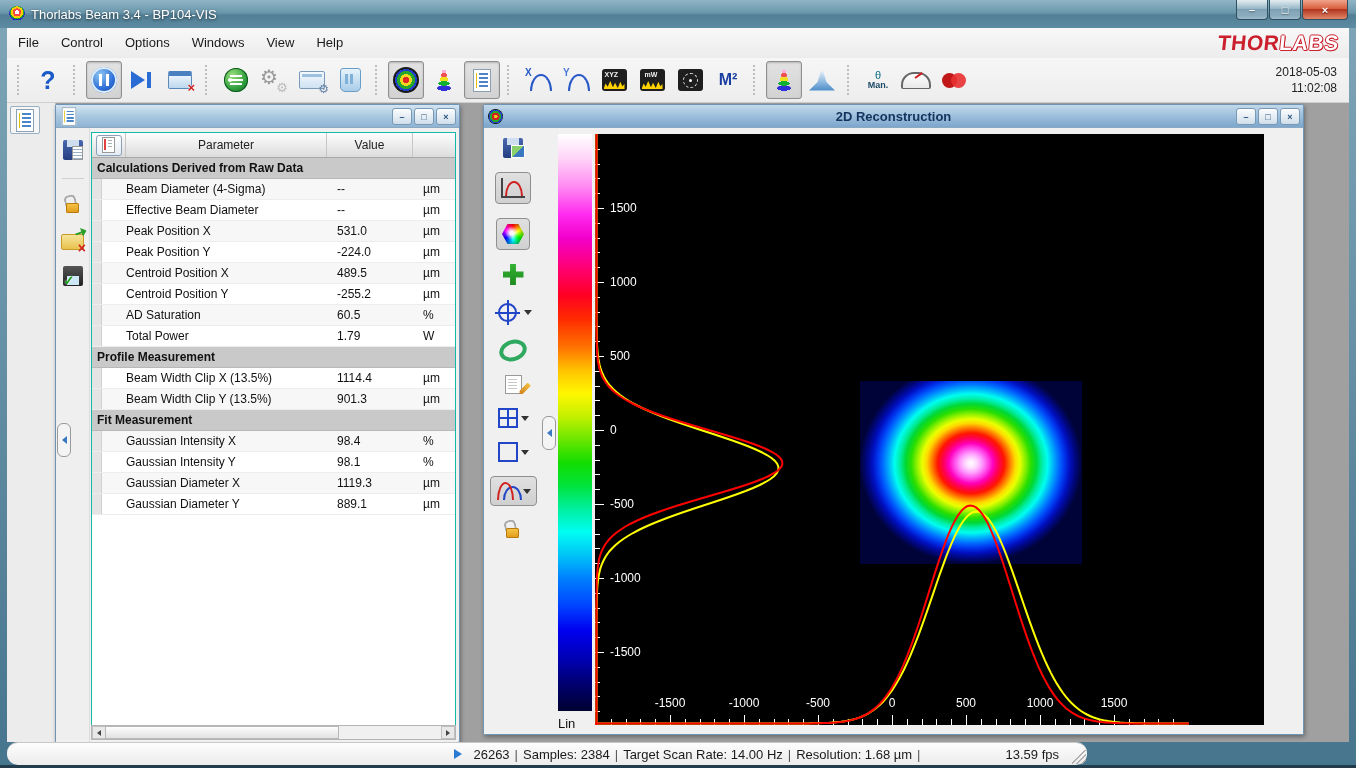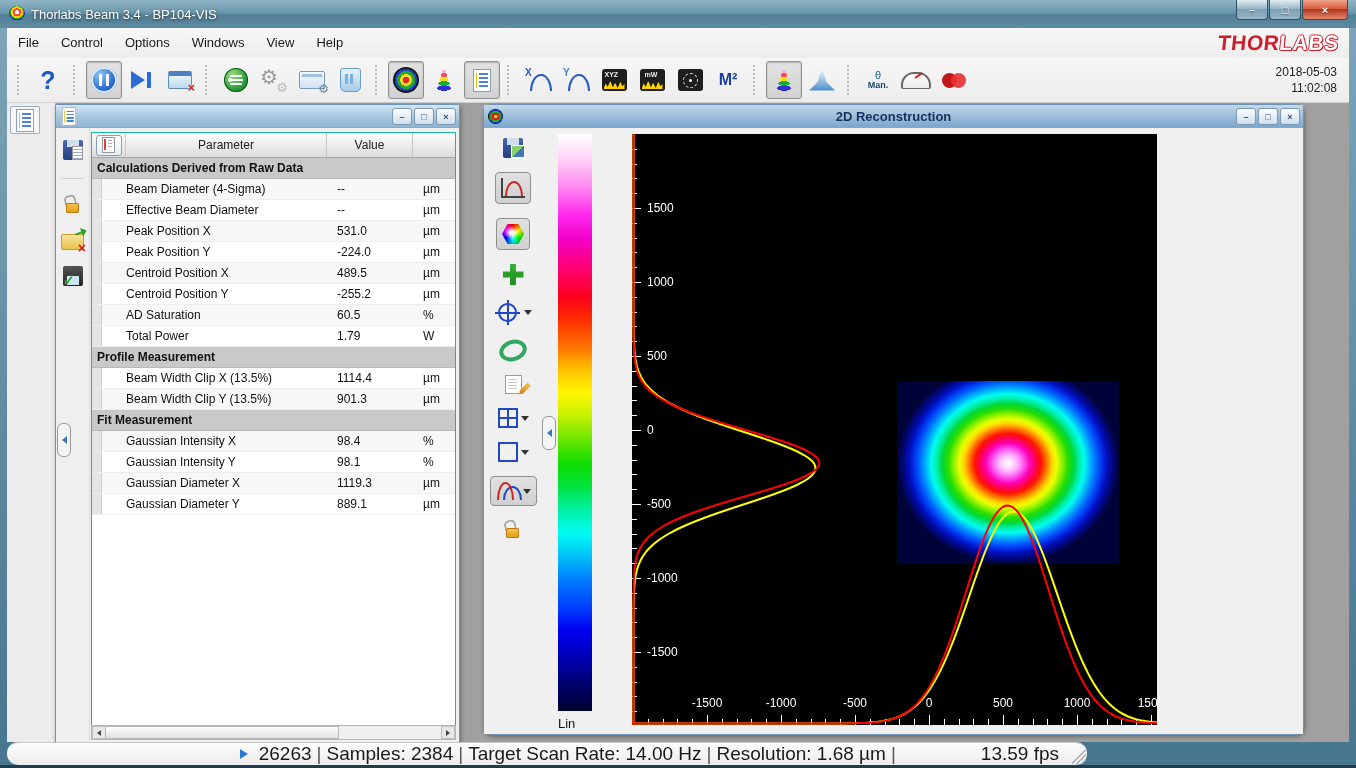--- a/index.html
+++ b/index.html
@@ -144,21 +144,21 @@
   .hs-arrow.right::after{border-left:4px solid #444;}
   .hs-thumb{position:absolute;left:13px;top:0;width:64%;height:11px;background:linear-gradient(#fdfdfd,#e2e2e2);border:1px solid #b8b8b8;}
   
   .recon-body{position:absolute;left:0;top:23px;right:0;bottom:0;background:#f0f0f0;}
   .recon-tools{position:absolute;left:0;top:0;bottom:0;width:58px;display:flex;flex-direction:column;align-items:center;padding-top:10px;box-sizing:border-box;}
   .recon-tools .side-item{margin-bottom:14px;}
   .caret{margin-left:3px;border-left:4px solid transparent;border-right:4px solid transparent;border-top:5px solid #333;display:inline-block;}
   .colorbar{position:absolute;left:74px;top:6px;width:34px;height:577px;
     background:linear-gradient(#ffffff 0%,#ffd7f8 4%,#ff8cf2 9%,#ff2aee 14%,#f200cc 18%,#ff0077 23%,#ff0022 28%,#ff2a00 32%,#ff7300 37%,#ffc400 41%,#fff700 45%,#c3f000 49%,#6ae600 53%,#12dd00 57%,#00e33c 61%,#00f0a0 65%,#00fdf2 69%,#00c4f7 73%,#0080ff 77%,#0040ff 82%,#0000f0 86%,#0000b4 91%,#000074 95%,#000030 100%);}
   .scale-label{position:absolute;left:74px;top:588px;font-size:13px;color:#111;}
-  .plot{position:absolute;left:111px;top:6px;width:525px;height:591px;background:#000;overflow:hidden;margin-left:37px;}
+  .plot{position:absolute;left:111px;top:6px;width:669px;height:591px;background:#000;overflow:hidden;}
   .blob{position:absolute;width:222px;height:183px;
     background:radial-gradient(ellipse farthest-side at 50% 45%,
       #ffffff 0%,#ffd9ff 5%,#ff9bff 10%,#ff4ceb 15%,#ff00bb 20%,#ff0055 25%,#ff1500 30%,#ff7700 35%,#ffd900 40%,#eaff00 44%,#8cf000 49%,#2ade00 54%,#00d835 59%,#00eda4 64%,#00fdf0 69%,#00b4fa 74%,#0070ff 79%,#0038f0 84%,#0010c0 89%,#000780 94%,#000338 100%);}
   .plot svg{position:absolute;left:0;top:0;}
   .ytick{position:absolute;left:0;height:1px;background:#fff;}
   .xtick{position:absolute;bottom:0;width:1px;background:#fff;}
   .ylabel{position:absolute;left:15px;color:#fff;font-size:12px;transform:translateY(-50%);}
   .xlabel{position:absolute;bottom:15px;color:#fff;font-size:12px;transform:translateX(-50%);}
   
   .ic-save-image-button,.ic-save-results-button{width:20px;height:20px;background:linear-gradient(#4a68b0,#243e80);border-radius:2px;}
@@ -194,21 +194,21 @@
   .ic-load-test-settings-button{width:21px;height:14px;background:linear-gradient(#f6e49a,#e8c24e);border:1px solid #c89a2a;border-radius:2px;margin-top:4px;}
   .ic-load-test-settings-button::before{content:"";position:absolute;right:-4px;top:-7px;width:12px;height:9px;background:#2aa02a;
     clip-path:polygon(0 40%,55% 40%,55% 0,100% 50%,55% 100%,55% 60%,0 60%);transform:rotate(-20deg);}
   .ic-load-test-settings-button::after{content:"×";position:absolute;right:-3px;bottom:-7px;color:#d02020;font-size:14px;font-weight:bold;}
   .ic-save-test-settings-button{width:20px;height:20px;background:linear-gradient(#555,#222);border-radius:2px;}
   .ic-save-test-settings-button::before{content:"";position:absolute;left:4px;top:10px;width:12px;height:9px;background:#cde6f6;}
   .ic-save-test-settings-button::after{content:"✓";position:absolute;left:1px;bottom:-2px;color:#18a018;font-size:13px;font-weight:bold;text-shadow:0 0 2px #fff;}
   
   .statusbar{position:absolute;left:7px;top:742px;width:1080px;height:23px;
     background:linear-gradient(#fdfdfd,#ececec);border-top:1px solid #c8c8c8;
-    display:flex;align-items:center;justify-content:flex-end;font-size:19px;color:#1a1a1a;box-sizing:border-box;border-radius:11px;}
+    display:flex;align-items:center;justify-content:flex-end;font-size:13px;color:#1a1a1a;box-sizing:border-box;border-radius:11px;}
   .sb-play{display:inline-block;border-top:5px solid transparent;border-bottom:5px solid transparent;border-left:8px solid #2a7ad4;margin-right:6px;}
   .sb-seg{margin:0 5px;}
   .sb-sep{color:#555;}
   .sb-fps{margin-left:85px;margin-right:28px;}
   .grip{position:absolute;right:1px;bottom:1px;width:14px;height:14px;
     background:linear-gradient(135deg,transparent 0 45%,#b0b0b0 45% 52%,transparent 52% 62%,#b0b0b0 62% 69%,transparent 69% 79%,#b0b0b0 79% 86%,transparent 86%);}
   .bottom-frame{position:absolute;left:0;top:765px;width:1356px;height:3px;background:#223c4c;}
 </style>
 </head>
 <body>
@@ -447,21 +447,21 @@
           </div>
       </div>
       <div class="hscroll">
         <span class="hs-arrow left"></span>
         <span class="hs-thumb"></span>
         <span class="hs-arrow right"></span>
       </div>
     </div>
   </div>
 
-  <div class="child-win" style="left:476px;top:1px;width:819px;height:629px;border-radius:9px;">
+  <div class="child-win" style="left:476px;top:1px;width:819px;height:629px;">
     <div class="child-title" style="background:linear-gradient(#c3d9ea 0%,#9dbfdc 50%,#7ca6cc 100%);">
       <span class="bullseye-sm"></span>
       <span class="ct-text">2D Reconstruction</span>
       <span class="mdi-btns">
         <span class="mbtn">–</span>
         <span class="mbtn">□</span>
         <span class="mbtn">×</span>
       </span>
     </div>
     <div class="recon-body">

